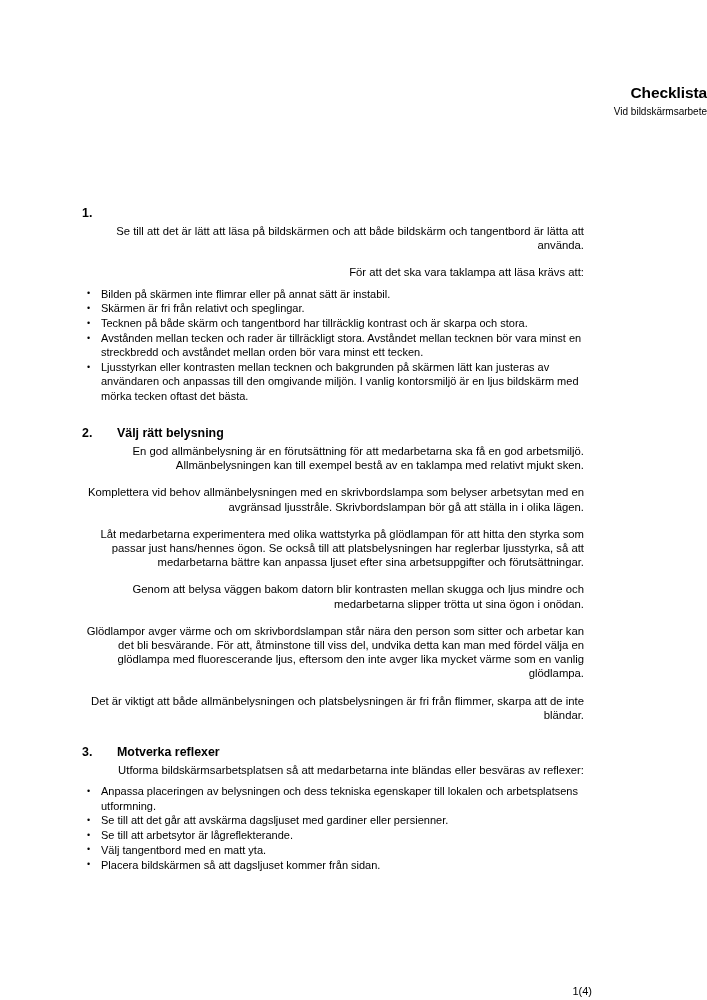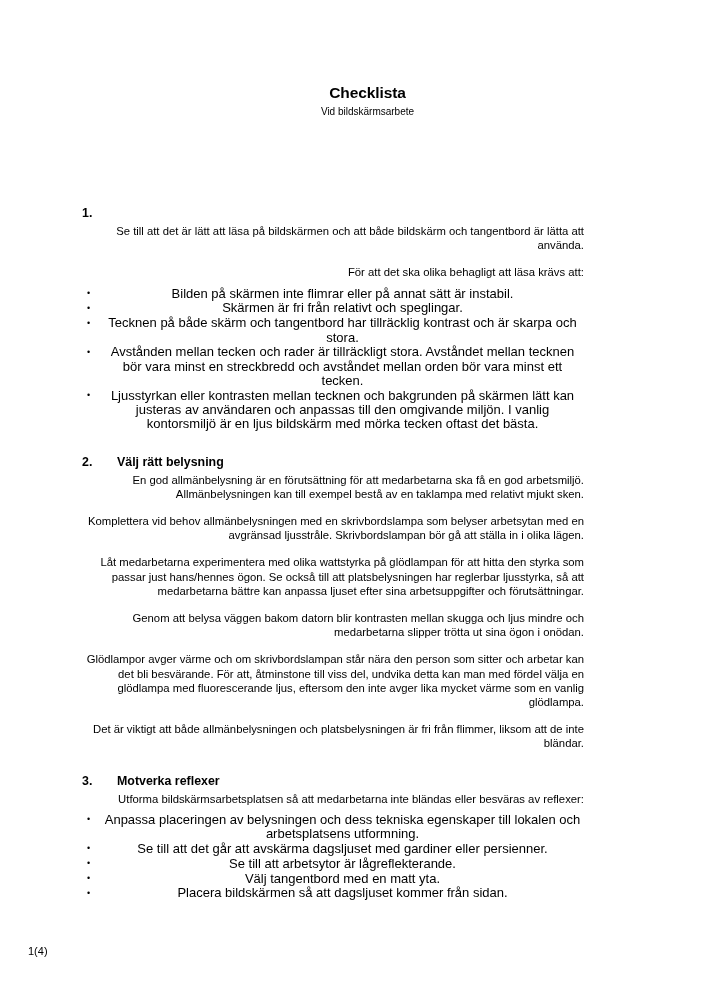--- a/index.html
+++ b/index.html
@@ -28,21 +28,21 @@
   }
 
   
   .doc-header {
     position: absolute;
     left: 0;
     top: 83px;
     width: 707px;
     padding-left: 28px;
     box-sizing: border-box;
-    text-align: center;
+    text-align: right;
   }
   .doc-title {
     font-size: 15.5px;
     font-weight: bold;
     line-height: 19px;
     letter-spacing: -0.1px;
     margin: 0;
   }
   .doc-subtitle {
     font-size: 10px;
@@ -93,44 +93,43 @@
     margin-top: 13px;
   }
 
   ul.bullets {
     list-style: none;
     margin: 7px 0 0 0;
     padding: 0;
   }
   ul.bullets li {
     position: relative;
-    font-size: 13px;
+    font-size: 11px;
     line-height: 14.3px;
     padding-left: 19px;
     margin: 0 0 0.5px 0;
-    text-align: center;
   }
   ul.bullets li::before {
     content: "\2022";
     position: absolute;
     left: 5px;
     top: -0.5px;
     font-size: 9px;
     line-height: 14.3px;
   }
 
   
   .footer {
     position: absolute;
     left: 0;
-    top: 944px;
+    top: 984px;
     width: 592px;
     padding-left: 28px;
     box-sizing: border-box;
-    text-align: left;
+    text-align: right;
     font-size: 11px;
     line-height: 14px;
   }
 </style>
 </head>
 <body>
 
 <div class="page">
 
   <div class="doc-header">
@@ -138,41 +137,41 @@
     <div class="doc-subtitle">Vid bildskärmsarbete</div>
   </div>
 
   <div class="content">
 
     <div class="section">
       <h2 class="section-heading">
         <span class="sec-num">1.</span>
       </h2>
       <p class="para">Se till att det är lätt att läsa på bildskärmen och att både bildskärm och tangentbord är lätta att använda.</p>
-      <p class="para">För att det ska olika behagligt att läsa krävs att:</p>
+      <p class="para">För att det ska vara taklampa att läsa krävs att:</p>
       <ul class="bullets">
         <li>Bilden på skärmen inte flimrar eller på annat sätt är instabil.</li>
         <li>Skärmen är fri från relativt och speglingar.</li>
         <li>Tecknen på både skärm och tangentbord har tillräcklig kontrast och är skarpa och stora.</li>
         <li>Avstånden mellan tecken och rader är tillräckligt stora. Avståndet mellan tecknen bör vara minst en streckbredd och avståndet mellan orden bör vara minst ett tecken.</li>
         <li>Ljusstyrkan eller kontrasten mellan tecknen och bakgrunden på skärmen lätt kan justeras av användaren och anpassas till den omgivande miljön. I vanlig kontorsmiljö är en ljus bildskärm med mörka tecken oftast det bästa.</li>
       </ul>
     </div>
 
     <div class="section">
       <h2 class="section-heading">
         <span class="sec-num">2.</span>
         <span class="sec-title">Välj rätt belysning</span>
       </h2>
       <p class="para">En god allmänbelysning är en förutsättning för att medarbetarna ska få en god arbetsmiljö. Allmänbelysningen kan till exempel bestå av en taklampa med relativt mjukt sken.</p>
       <p class="para">Komplettera vid behov allmänbelysningen med en skrivbordslampa som belyser arbetsytan med en avgränsad ljusstråle. Skrivbordslampan bör gå att ställa in i olika lägen.</p>
       <p class="para">Låt medarbetarna experimentera med olika wattstyrka på glödlampan för att hitta den styrka som passar just hans/hennes ögon. Se också till att platsbelysningen har reglerbar ljusstyrka, så att medarbetarna bättre kan anpassa ljuset efter sina arbetsuppgifter och förutsättningar.</p>
       <p class="para">Genom att belysa väggen bakom datorn blir kontrasten mellan skugga och ljus mindre och medarbetarna slipper trötta ut sina ögon i onödan.</p>
       <p class="para">Glödlampor avger värme och om skrivbordslampan står nära den person som sitter och arbetar kan det bli besvärande. För att, åtminstone till viss del, undvika detta kan man med fördel välja en glödlampa med fluorescerande ljus, eftersom den inte avger lika mycket värme som en vanlig glödlampa.</p>
-      <p class="para">Det är viktigt att både allmänbelysningen och platsbelysningen är fri från flimmer, liksom att de inte bländar.</p>
+      <p class="para">Det är viktigt att både allmänbelysningen och platsbelysningen är fri från flimmer, skarpa att de inte bländar.</p>
     </div>
 
     <div class="section">
       <h2 class="section-heading">
         <span class="sec-num">3.</span>
         <span class="sec-title">Motverka reflexer</span>
       </h2>
       <p class="para">Utforma bildskärmsarbetsplatsen så att medarbetarna inte bländas eller besväras av reflexer:</p>
       <ul class="bullets">
         <li>Anpassa placeringen av belysningen och dess tekniska egenskaper till lokalen och arbetsplatsens utformning.</li>

